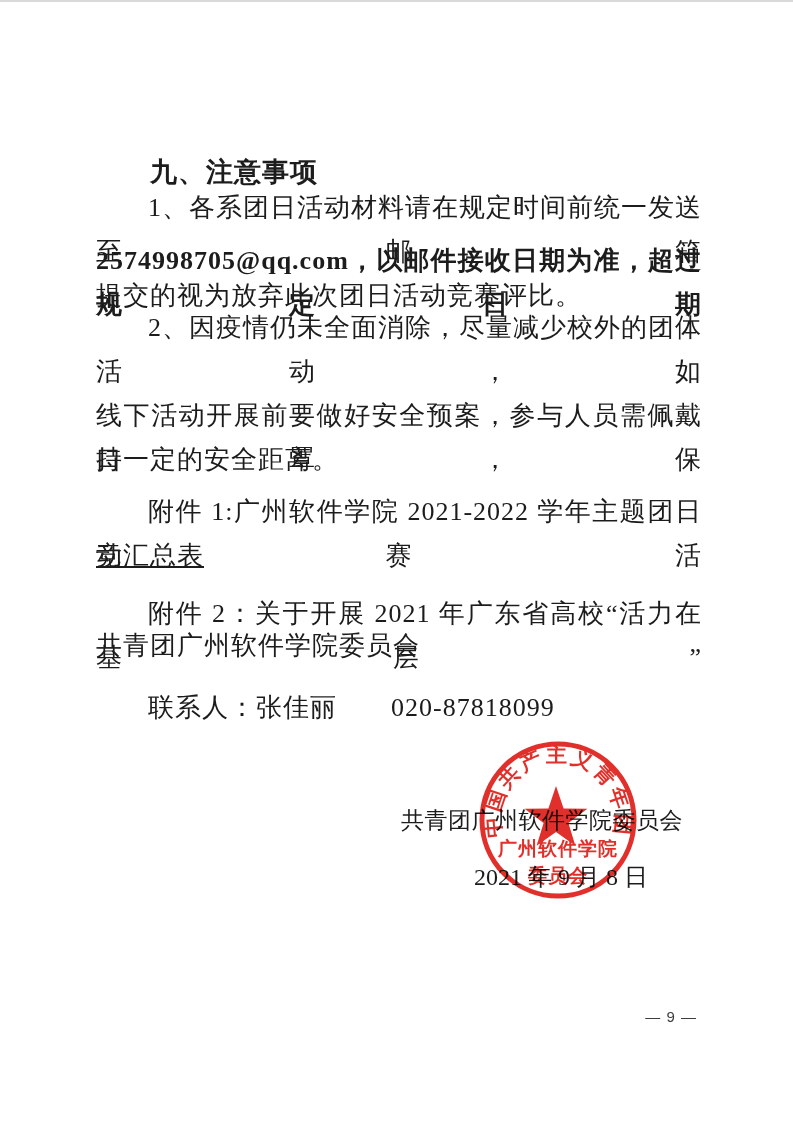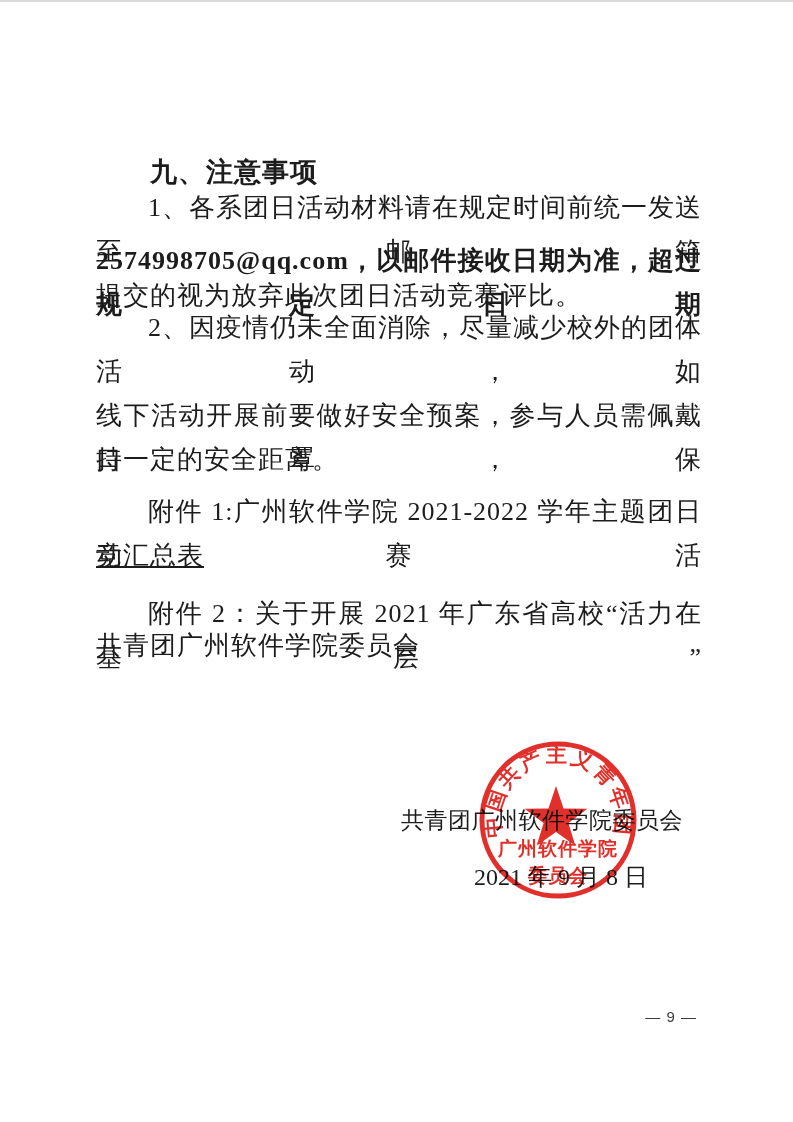--- a/index.html
+++ b/index.html
@@ -95,20 +95,21 @@
   <div class="content-line just indent p2l1">2、因疫情仍未全面消除，尽量减少校外的团体活动，如</div>
   <div class="content-line p2l4">持一定的安全距离。</div>
   <div class="content-line just p2l3">线下活动开展前要做好安全预案，参与人员需佩戴口罩，保</div>
 
   <div class="content-line just indent a1l1">附件 1:广州软件学院 2021-2022 学年主题团日竞赛活</div>
   <div class="content-line a1l2">动汇总表</div>
 
   <div class="content-line just indent a2l1">附件 2：关于开展 2021 年广东省高校“活力在基层”</div>
   <div class="content-line a2l2">共青团广州软件学院委员会</div>
 
+  <div class="content-line indent prewrap ctc">联系人：张佳丽　　020-87818099</div>
 
   <div class="signature">共青团广州软件学院委员会</div>
   <div class="date">2021 年 9 月 8 日</div>
 
   <svg class="seal" viewBox="0 0 170 170">
     <circle cx="85" cy="85" r="76" fill="none" stroke-width="5" stroke="#e0251f"></circle>
     <path id="sealArc" d="M 30.5 104.8 A 58 58 0 1 1 139.5 104.8" fill="none"></path>
     <text font-size="21" letter-spacing="3" fill="#e0251f">
       <textPath href="#sealArc" startOffset="50%" text-anchor="middle">中国共产主义青年团</textPath>
     </text>

